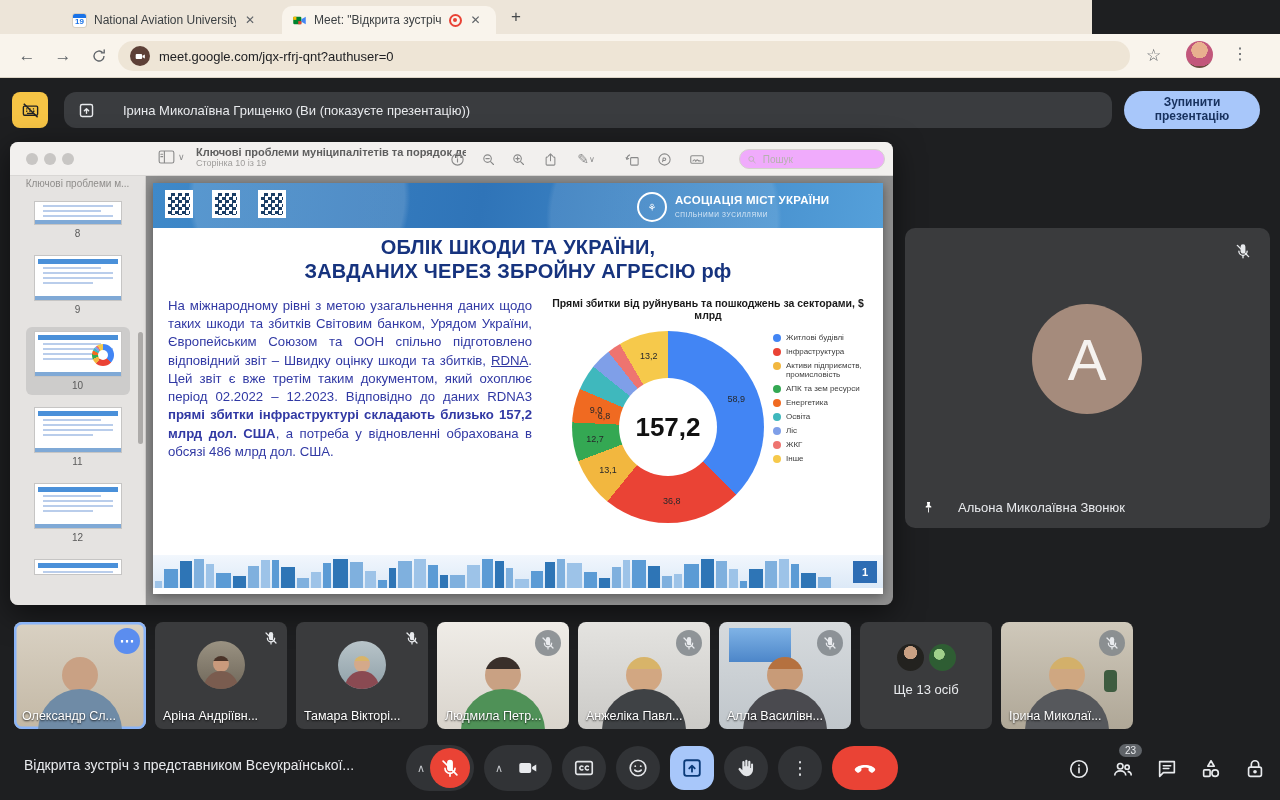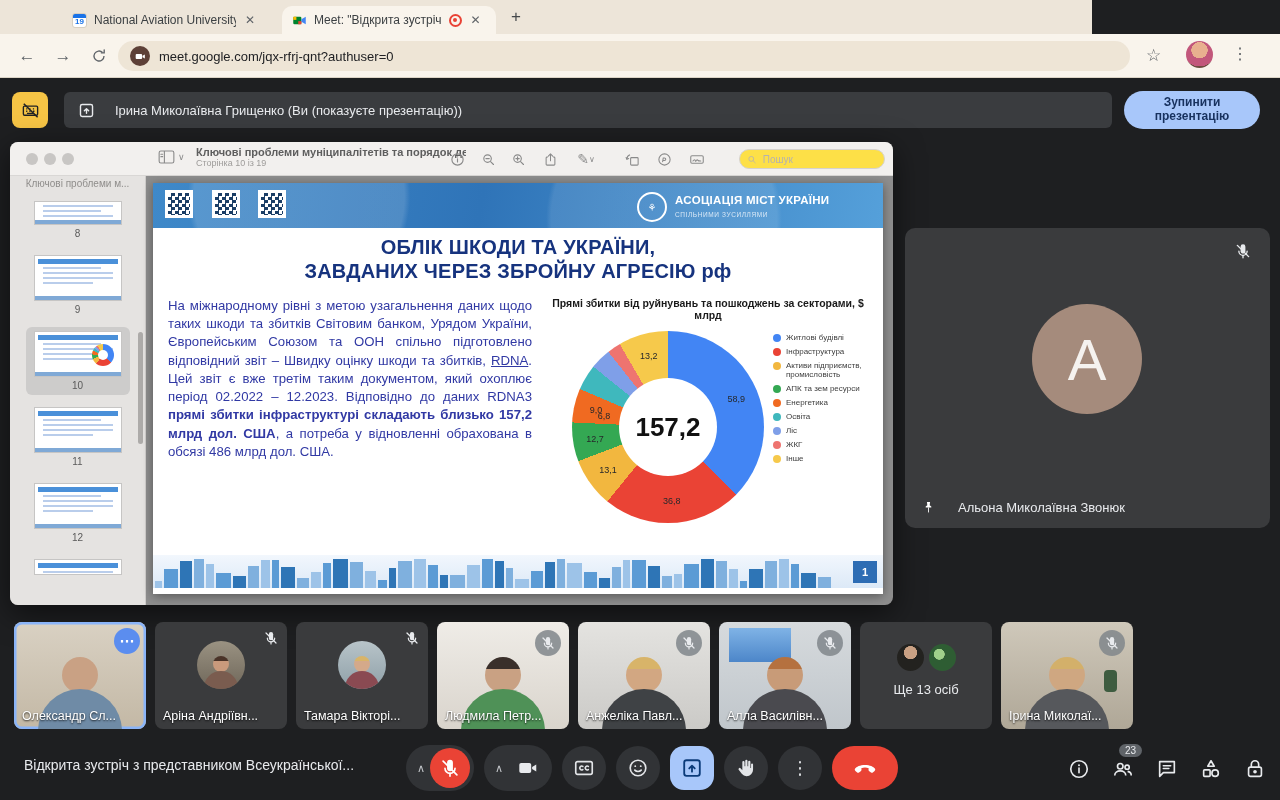--- a/index.html
+++ b/index.html
@@ -29,33 +29,33 @@
   .star-ic{position:absolute;left:1146px;top:11px;color:#5F6368;font-size:17px;}
   .star-ic::before{content:'☆';}
   .avatar-btn{position:absolute;left:1186px;top:7px;width:27px;height:27px;border-radius:50%;background:radial-gradient(circle at 50% 34%,#E8B08F 0 36%,#C2577B 37% 72%,#6D4C41 73%);}
   .menu-dots{position:absolute;left:1232px;top:10px;color:#5F6368;font-size:16px;}
   .menu-dots::before{content:'⋮';}
 
   
   .meet{position:absolute;top:78px;left:0;width:1280px;height:722px;background:#1E1F21;}
 
   .kbd-btn{position:absolute;left:12px;top:14px;width:36px;height:36px;border-radius:8px;background:#F6C445;display:flex;align-items:center;justify-content:center;}
-  .present-pill{position:absolute;left:64px;top:14px;width:1048px;height:36px;border-radius:6px;background:#3A3C3F;display:flex;align-items:center;gap:20px;padding:0 14px;color:#E8EAED;font-size:13px;}
+  .present-pill{position:absolute;left:64px;top:14px;width:1048px;height:36px;border-radius:12px;background:#3A3C3F;display:flex;align-items:center;gap:28px;padding:0 14px;color:#E8EAED;font-size:13px;}
   .stop-btn{position:absolute;left:1124px;top:13px;width:136px;height:38px;border-radius:19px;background:#A8C7FA;color:#17315E;font-size:12px;font-weight:700;display:flex;align-items:center;justify-content:center;text-align:center;line-height:1.15;padding:0 14px;}
 
   
   .preview{position:absolute;left:10px;top:64px;width:883px;height:463px;border-radius:8px;background:#8E8E8E;overflow:hidden;box-shadow:0 8px 30px rgba(0,0,0,.55);}
   .pv-titlebar{position:absolute;top:0;left:0;width:100%;height:34px;background:#F2F0EE;border-bottom:1px solid #D9D7D5;}
   .light{position:absolute;top:11px;width:12px;height:12px;border-radius:50%;background:#C8C6C4;}
   .pv-sb-toggle{position:absolute;left:148px;top:8px;color:#8A8A8A;display:flex;align-items:center;gap:3px;font-size:9px;}
   .pv-title{position:absolute;left:186px;top:4px;width:270px;}
   .pv-title .t1{font-size:11px;font-weight:700;color:#5E5E5E;white-space:nowrap;overflow:hidden;}
   .pv-title .t2{font-size:9px;color:#9E9C9A;}
   .pv-ic{position:absolute;top:8px;width:20px;height:18px;color:#8A8A8A;display:flex;align-items:center;justify-content:center;font-size:14px;}
-  .pv-search{position:absolute;right:8px;top:7px;width:146px;height:20px;border:1px solid #D5D2CE;border-radius:10px;background:#fde047;display:flex;align-items:center;padding:0 7px;gap:4px;color:#B5B2AE;}
+  .pv-search{position:absolute;right:8px;top:7px;width:146px;height:20px;border:1px solid #D5D2CE;border-radius:10px;background:#f0abfc;display:flex;align-items:center;padding:0 7px;gap:4px;color:#B5B2AE;}
   .pv-search input{border:0;outline:0;background:transparent;width:100%;font-size:10px;color:#555;}
   .pv-search input::placeholder{color:#B5B2AE;}
   .pv-sidebar{position:absolute;left:0;top:34px;width:136px;height:429px;background:#E5E3E1;border-right:1px solid #CFCDCB;overflow:hidden;}
   .sb-head{margin-top:2px;text-align:center;font-size:10px;color:#8F8D8B;white-space:nowrap;overflow:hidden;}
   .th-wrap{width:104px;margin:8px auto 0;padding:4px 4px 0;border-radius:6px;text-align:center;}
   .th-wrap.sel{background:#CDCCCB;}
   .thumb{position:relative;width:88px;margin:0 auto;height:46px;background:#fff;border:1px solid #C6C5C4;overflow:hidden;}
   .thumb.crop{height:24px;}
   .t-band{height:5px;background:#4A90D9;margin:3px 3px 3px;}
   .t-line{height:2px;background:#B9CDEB;margin:3px 8px;}

